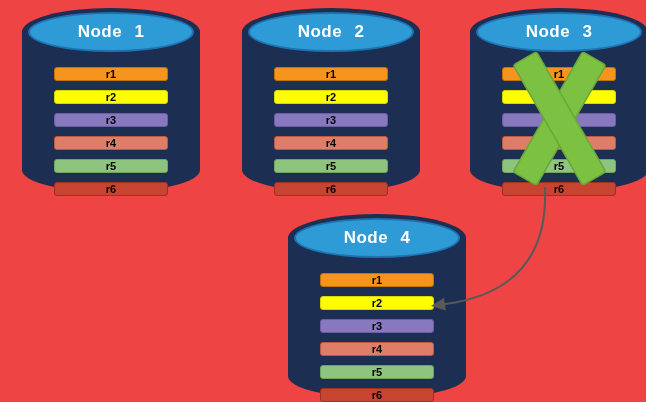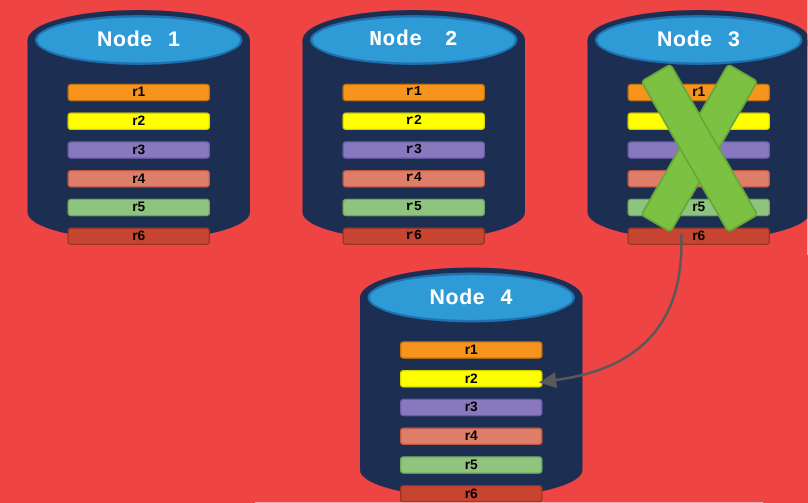--- a/index.html
+++ b/index.html
@@ -61,21 +61,21 @@
     <div class="rows">
       <div class="row" style="background-color: rgb(247, 148, 29); border-color: rgb(196, 114, 10); color: rgb(0, 0, 0);">r1</div>
       <div class="row" style="background-color: rgb(254, 254, 0); border-color: rgb(216, 216, 0); color: rgb(0, 0, 0);">r2</div>
       <div class="row" style="background-color: rgb(136, 120, 190); border-color: rgb(108, 92, 169); color: rgb(0, 0, 0);">r3</div>
       <div class="row" style="background-color: rgb(222, 126, 105); border-color: rgb(190, 88, 67); color: rgb(0, 0, 0);">r4</div>
       <div class="row" style="background-color: rgb(143, 196, 126); border-color: rgb(110, 166, 93); color: rgb(0, 0, 0);">r5</div>
       <div class="row" style="background-color: rgb(198, 68, 48); border-color: rgb(156, 50, 34); color: rgb(0, 0, 0);">r6</div>
     </div>
   </div>
 
-  <div class="node" style="left:242px;top:8px;font-family:Liberation Mono, monospace;">
+  <div class="node" style="left:242px;top:8px;">
     <div class="cyl-body" style="background-color: rgb(28, 46, 82);"></div>
     <div class="cyl-rim" style="background-color: rgb(28, 46, 82);"></div>
     <div class="cyl-cap" style="background-color: rgb(47, 155, 214); border-color: rgb(29, 115, 178);"></div>
     <div class="node-title" style="color: rgb(255, 255, 255);">Node 2</div>
     <div class="rows">
       <div class="row" style="background-color: rgb(247, 148, 29); border-color: rgb(196, 114, 10); color: rgb(0, 0, 0);">r1</div>
       <div class="row" style="background-color: rgb(254, 254, 0); border-color: rgb(216, 216, 0); color: rgb(0, 0, 0);">r2</div>
       <div class="row" style="background-color: rgb(136, 120, 190); border-color: rgb(108, 92, 169); color: rgb(0, 0, 0);">r3</div>
       <div class="row" style="background-color: rgb(222, 126, 105); border-color: rgb(190, 88, 67); color: rgb(0, 0, 0);">r4</div>
       <div class="row" style="background-color: rgb(143, 196, 126); border-color: rgb(110, 166, 93); color: rgb(0, 0, 0);">r5</div>

